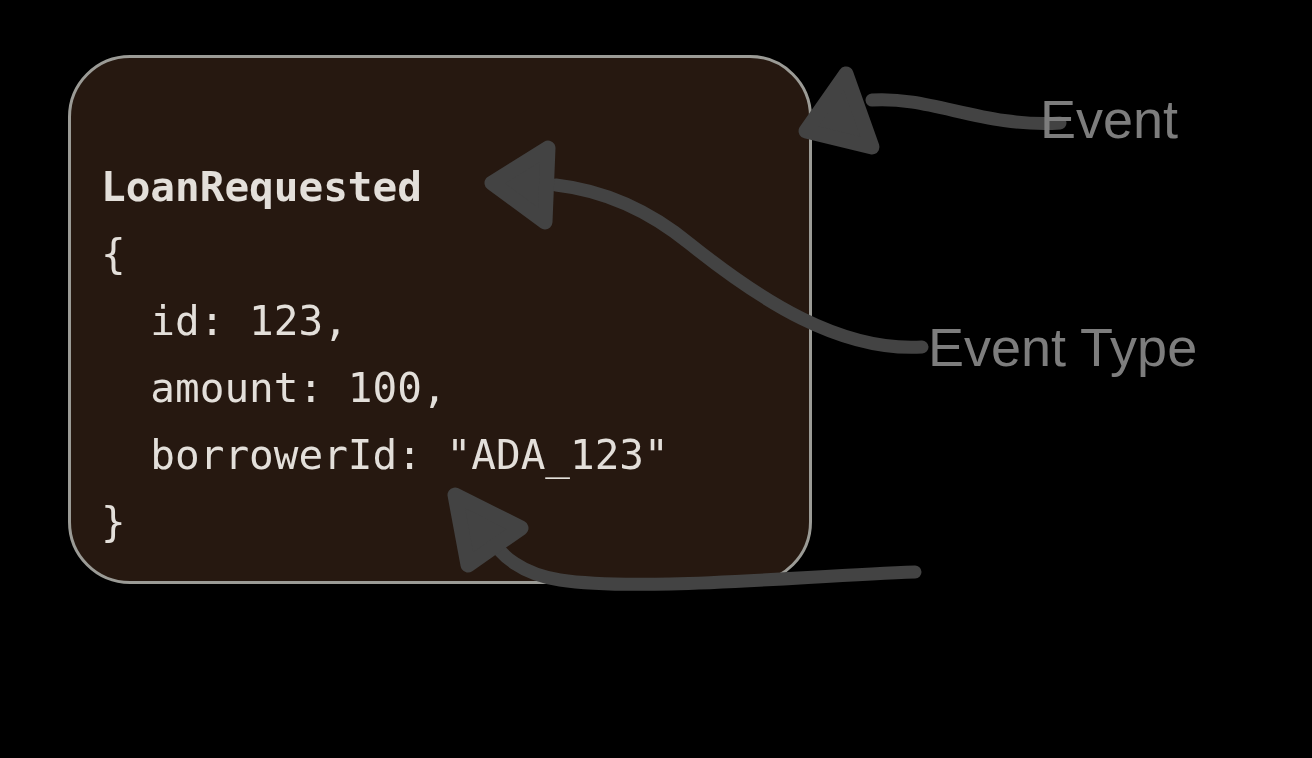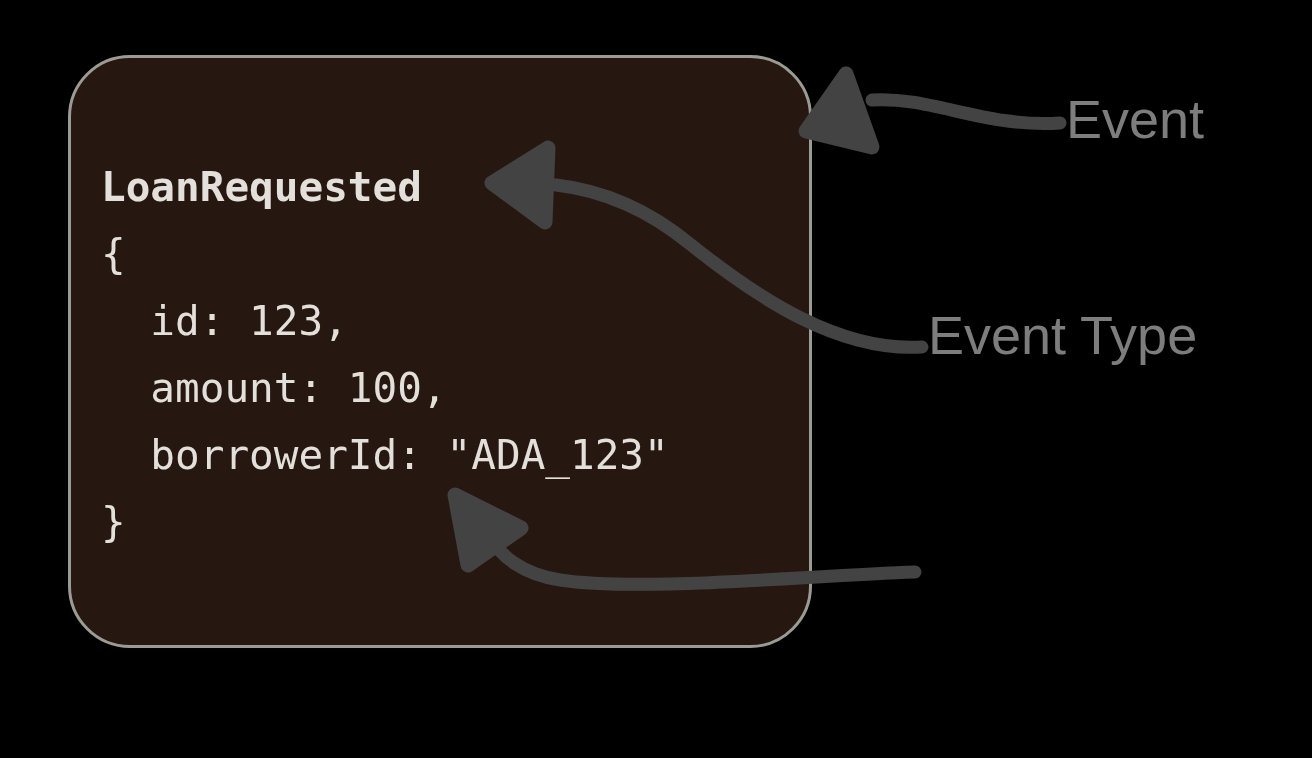--- a/index.html
+++ b/index.html
@@ -15,21 +15,21 @@
     overflow: hidden;
     font-family: "Liberation Sans", sans-serif;
   }
 
   
   #event-card {
     position: absolute;
     left: 68px;
     top: 55px;
     width: 744px;
-    height: 593px;
+    height: 529px;
     box-sizing: border-box;
     background: #261810;
     border: 3px solid #9b9b96;
     border-radius: 62px;
     z-index: 1;
   }
 
   #code-block {
     position: absolute;
     left: 30px;
@@ -65,22 +65,22 @@
   
   .annotation-label {
     position: absolute;
     z-index: 4;
     color: #7d7d7d;
     font-family: "Liberation Sans", sans-serif;
     font-size: 54px;
     line-height: 1;
     white-space: nowrap;
   }
-  #label-event      { left: 1066px; top: 92px;  }
-  #label-event-type { left: 928px;  top: 308px; }
+  #label-event      { left: 1040px; top: 92px;  }
+  #label-event-type { left: 928px;  top: 320px; }
   #label-event-body { left: 920px;  top: 545px; }
 </style>
 </head>
 <body>
 
 <div id="stage">
 
   <div id="event-card">
     <pre id="code-block"><span id="code-title">LoanRequested</span><span id="code-body">{
   id: 123,

